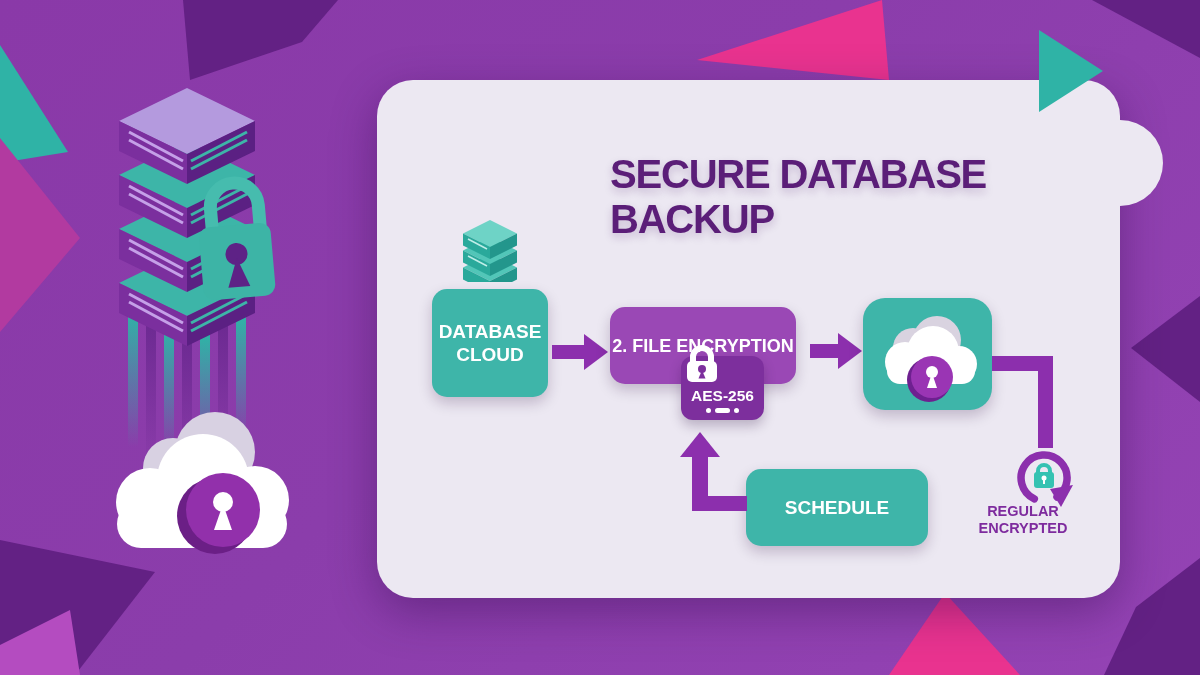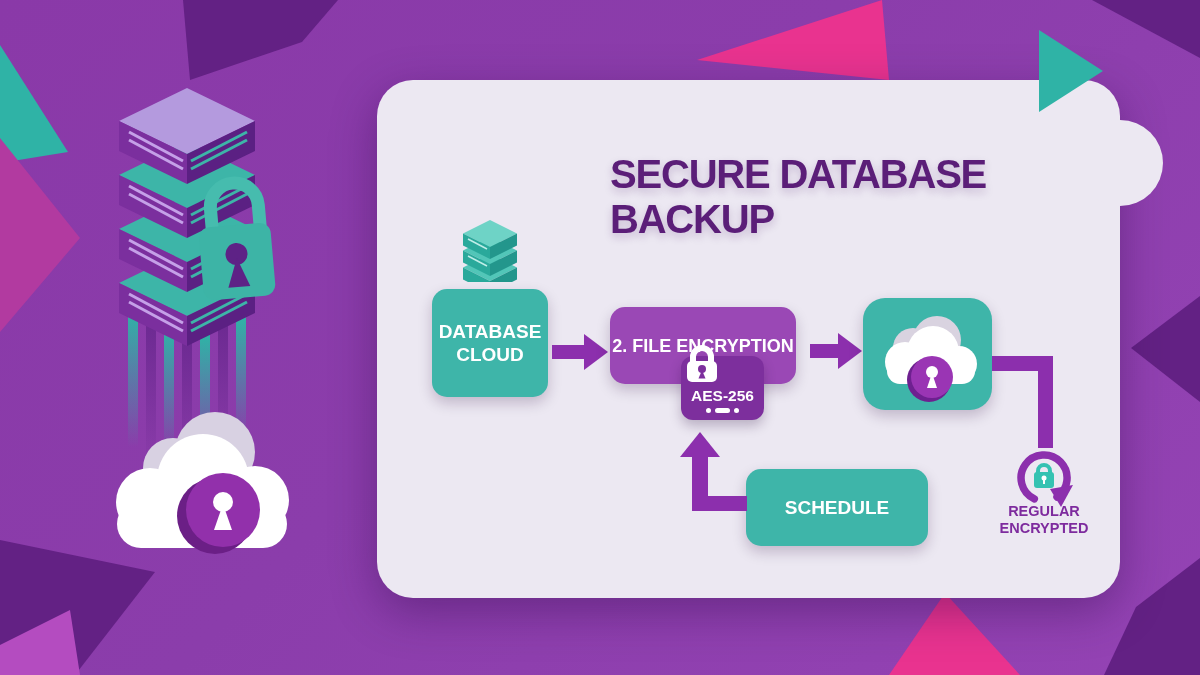--- a/index.html
+++ b/index.html
@@ -64,21 +64,21 @@
 
   .shaft{position:absolute;background:var(--arrow);z-index:3;}
   .head-r{position:absolute;width:0;height:0;border-top:18px solid transparent;
     border-bottom:18px solid transparent;border-left:24px solid var(--arrow);z-index:3;}
   .head-u{position:absolute;width:0;height:0;border-left:20px solid transparent;
     border-right:20px solid transparent;border-bottom:25px solid var(--arrow);z-index:3;}
 
   .cloudbox{left:863px;top:298px;width:129px;height:112px;background:var(--tealbox);
     border-radius:22px;box-shadow:0 6px 14px rgba(40,10,60,.22);}
 
-  .schedlabel{left:980px;top:503px;width:128px;text-align:center;color:var(--sched);
+  .schedlabel{left:959px;top:503px;width:128px;text-align:center;color:var(--sched);
     font-weight:bold;font-size:14.5px;line-height:17px;}
   .refresh{left:1012px;top:450px;z-index:3;}
 </style>
 </head>
 <body>
 
 <div class="stage">
 
   <div class="shape s-teal sh1"></div>
   <div class="shape s-magenta sh2"></div>

